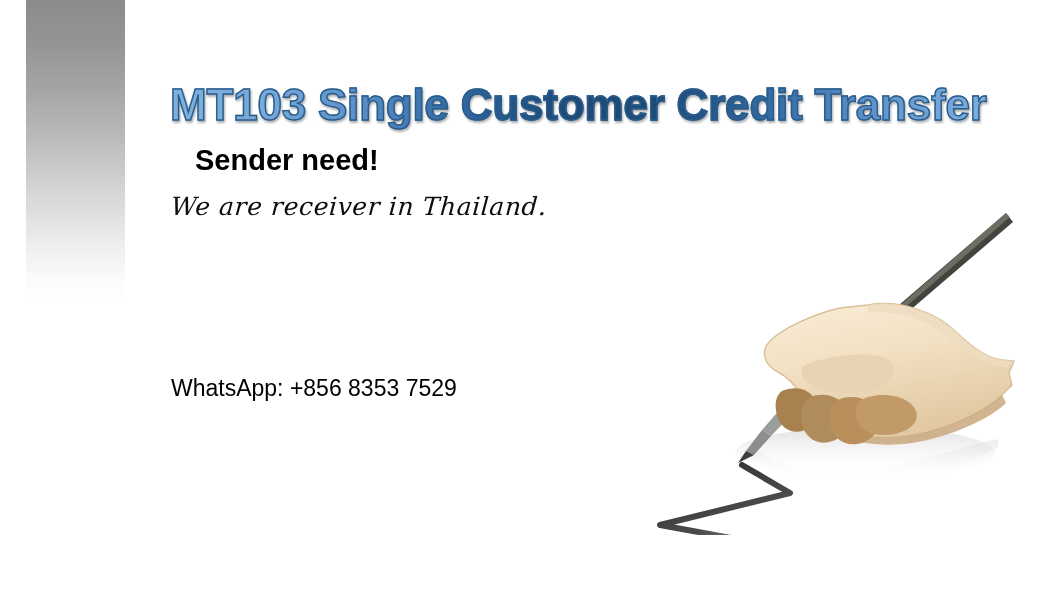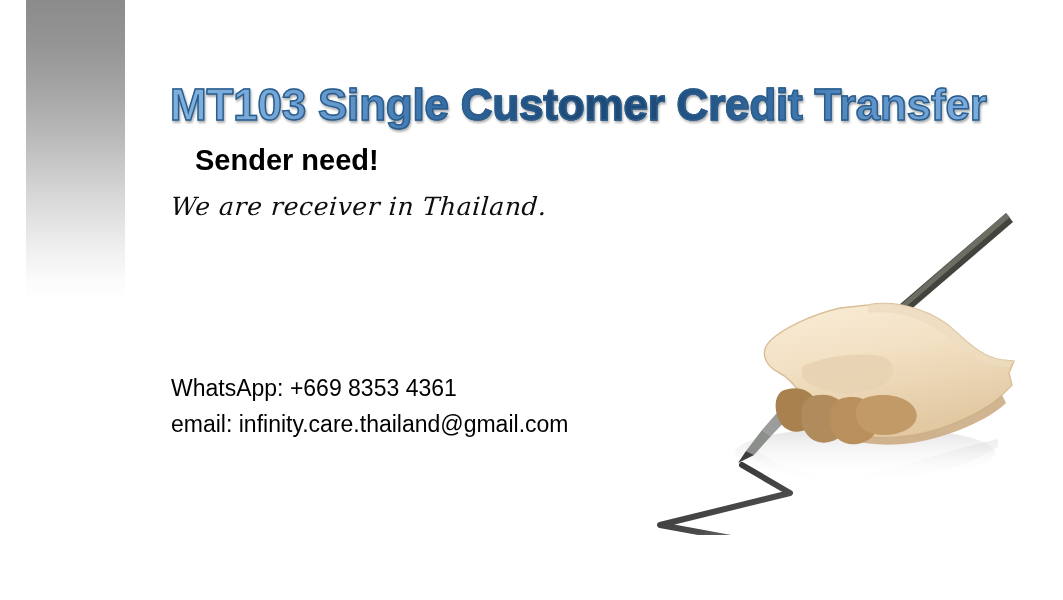--- a/index.html
+++ b/index.html
@@ -126,22 +126,21 @@
 
   <div id="side-strip"></div>
 
   <div id="title">MT103 Single Customer Credit Transfer</div>
 
   <div id="headline">Sender need!</div>
 
   <div id="script-line">We are receiver in Thailand.</div>
 
   <div id="contact">
-    <div class="c-line">WhatsApp: +669 8353 4361</div>
-    <div class="c-line gap">email: infinity.care.thailand@gmail.com</div>
+    <div class="c-line">WhatsApp: +856 8353 7529</div>
   </div>
 
   <div id="illustration">
     <svg width="390" height="340" viewBox="0 0 390 340" xmlns="http://www.w3.org/2000/svg">
       <defs>
         <linearGradient id="gSkin" x1="0" y1="0" x2="0.35" y2="1">
           <stop offset="0%" stop-color="#f9ecd7"></stop>
           <stop offset="45%" stop-color="#f3e1c4"></stop>
           <stop offset="100%" stop-color="#e2c9a3"></stop>
         </linearGradient>

